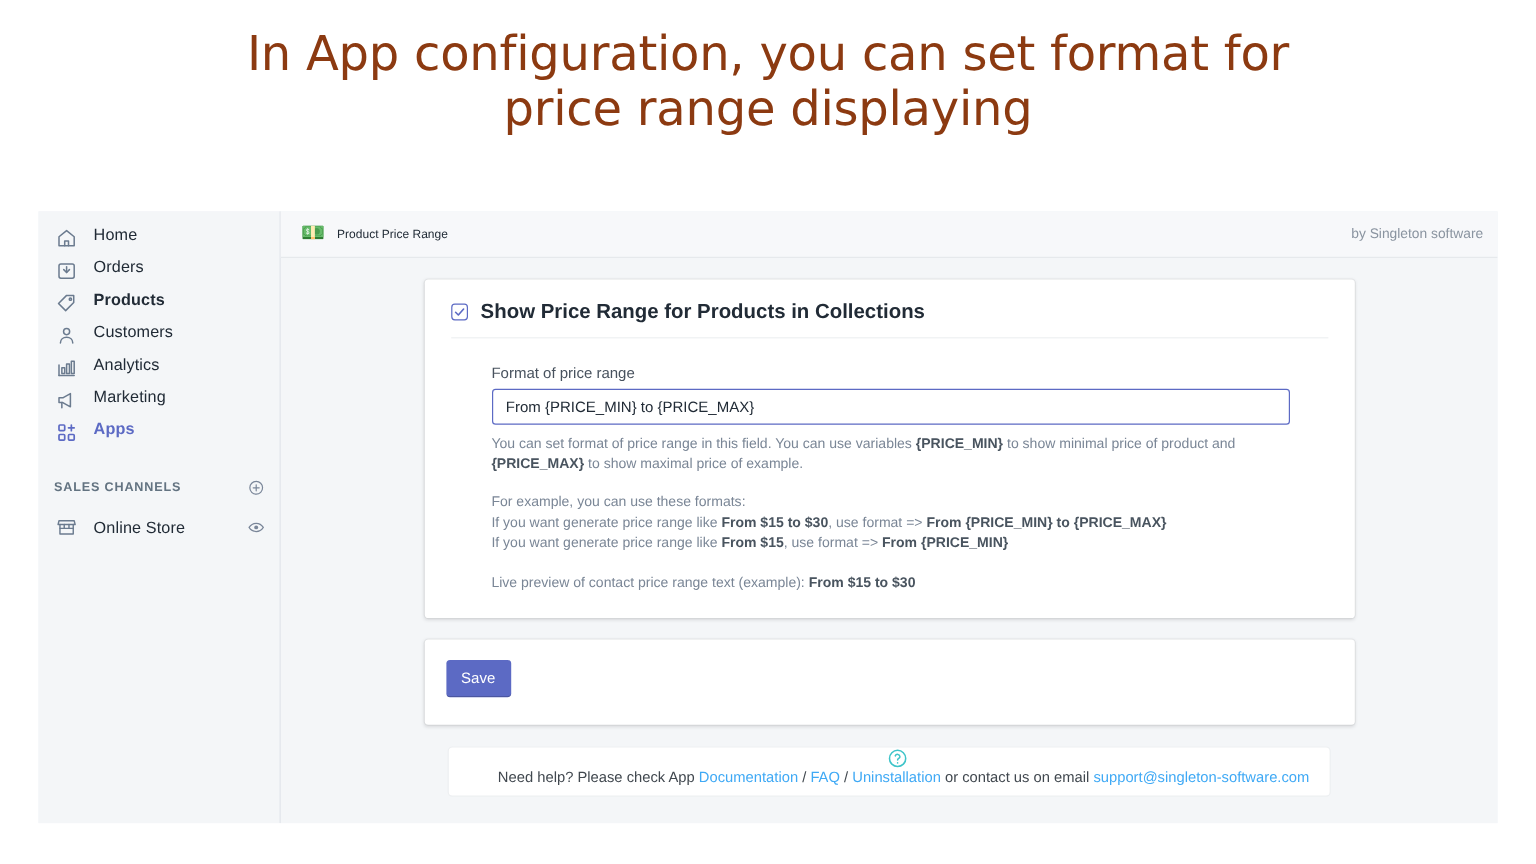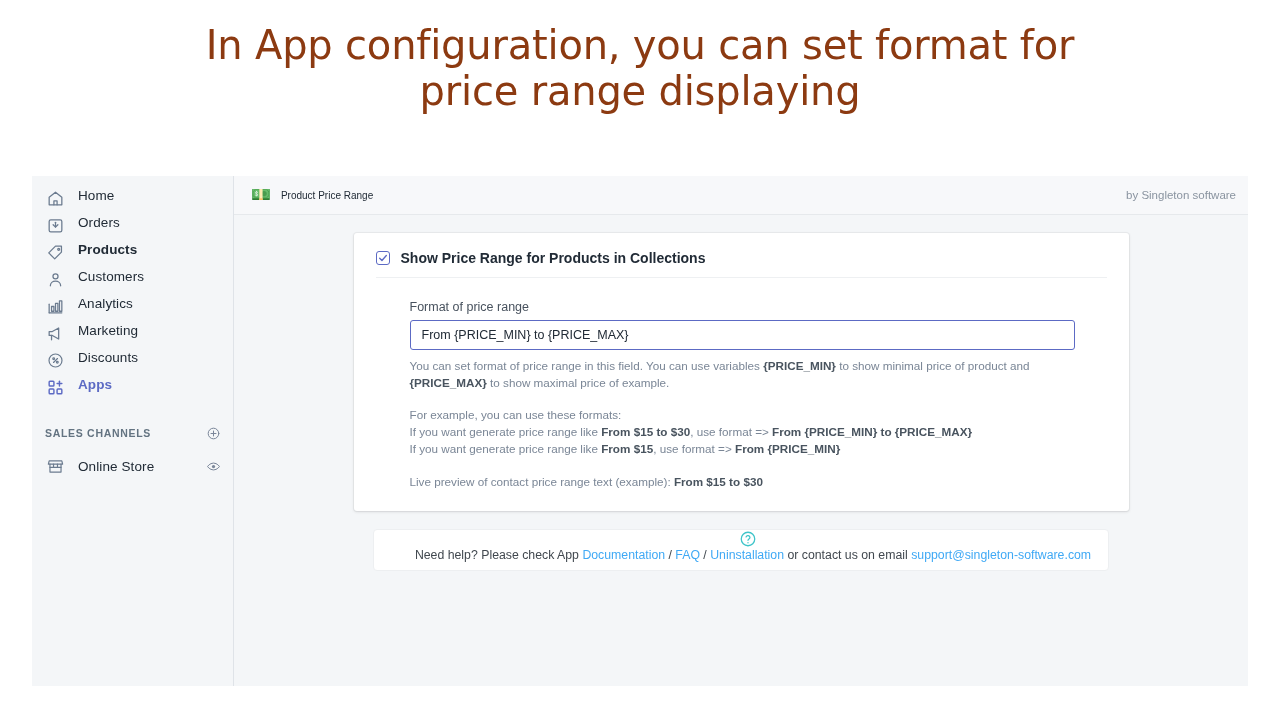--- a/index.html
+++ b/index.html
@@ -154,21 +154,21 @@
     flex: none;
     border: 1.5px solid #5c6ac4;
     border-radius: 3px;
     background: #fff;
     display: flex; align-items: center; justify-content: center;
     cursor: pointer;
   }
   #checkbox svg { display: block; }
   #check-label {
     margin-left: 11px;
-    font-size: 14px;
+    font-size: 17px;
     font-weight: bold;
     color: #212b36;
   }
 
   #field-block { padding: 22px 0 0 34px; }
   #field-label {
     font-size: 12.5px;
     color: #48525e;
     margin-bottom: 6px;
   }
@@ -313,31 +313,20 @@
     <div class="nav-item">
       <span class="nav-icon">
         <svg width="19" height="19" viewBox="0 0 24 24" fill="none" stroke="#6b7b8f" stroke-width="1.6" stroke-linecap="round" stroke-linejoin="round">
           <path d="M4 9.5h4l8-4.5v14l-8-4.5H4z"></path>
             <path d="M7 14.5V20"></path>
         </svg>
       </span>
       <span class="nav-label">Marketing</span>
     </div>
 
-    <div class="nav-item">
-      <span class="nav-icon">
-        <svg width="19" height="19" viewBox="0 0 24 24" fill="none" stroke="#6b7b8f" stroke-width="1.5" stroke-linecap="round" stroke-linejoin="round">
-          <circle cx="12" cy="12" r="8.2"></circle>
-            <path d="M9.5 14.5 14.5 9.5"></path>
-            <circle cx="9.7" cy="9.7" r="1.1"></circle>
-            <circle cx="14.3" cy="14.3" r="1.1"></circle>
-        </svg>
-      </span>
-      <span class="nav-label">Discounts</span>
-    </div>
 
     <div class="nav-item active">
       <span class="nav-icon">
         <svg width="19" height="19" viewBox="0 0 24 24" fill="none" stroke="#5c6ac4" stroke-width="1.8" stroke-linecap="round" stroke-linejoin="round">
           <rect x="4" y="4" width="6" height="6" rx="1"></rect>
             <rect x="4" y="14" width="6" height="6" rx="1"></rect>
             <rect x="14" y="14" width="6" height="6" rx="1"></rect>
           <path d="M17 4v6"></path>
             <path d="M14 7h6"></path>
         </svg>
@@ -410,20 +399,23 @@
             <div class="ln"><span>If you want generate price range like </span><b>From $15 to $30</b><span>, use format =&gt; </span><b>From {PRICE_MIN} to {PRICE_MAX}</b></div>
             <div class="ln"><span>If you want generate price range like </span><b>From $15</b><span>, use format =&gt; </span><b>From {PRICE_MIN}</b></div>
           </div>
 
           <div class="helptext preview">
             <span>Live preview of contact price range text (example): </span><b>From $15 to $30</b>
           </div>
         </div>
       </div>
 
+      <div class="card" id="save-card">
+        <button id="save-btn">Save</button>
+      </div>
 
       <div id="help-card">
         <span id="help-icon">
           <svg width="18" height="18" viewBox="0 0 24 24" fill="none" stroke="#3ec4c9" stroke-width="1.7">
             <circle cx="12" cy="12" r="9"></circle>
             <path d="M9.4 9.2a2.7 2.7 0 0 1 5.2.9c0 1.8-2.6 2.1-2.6 3.7" stroke-linecap="round"></path>
             <circle cx="12" cy="17" r="0.9" fill="#3ec4c9" stroke="none"></circle>
           </svg>
         </span>
         <span id="help-text"><span>Need help? Please check App </span><a href="#">Documentation</a><span> / </span><a href="#">FAQ</a><span> / </span><a href="#">Uninstallation</a><span> or contact us on email </span><a href="#">support@singleton-software.com</a></span>

